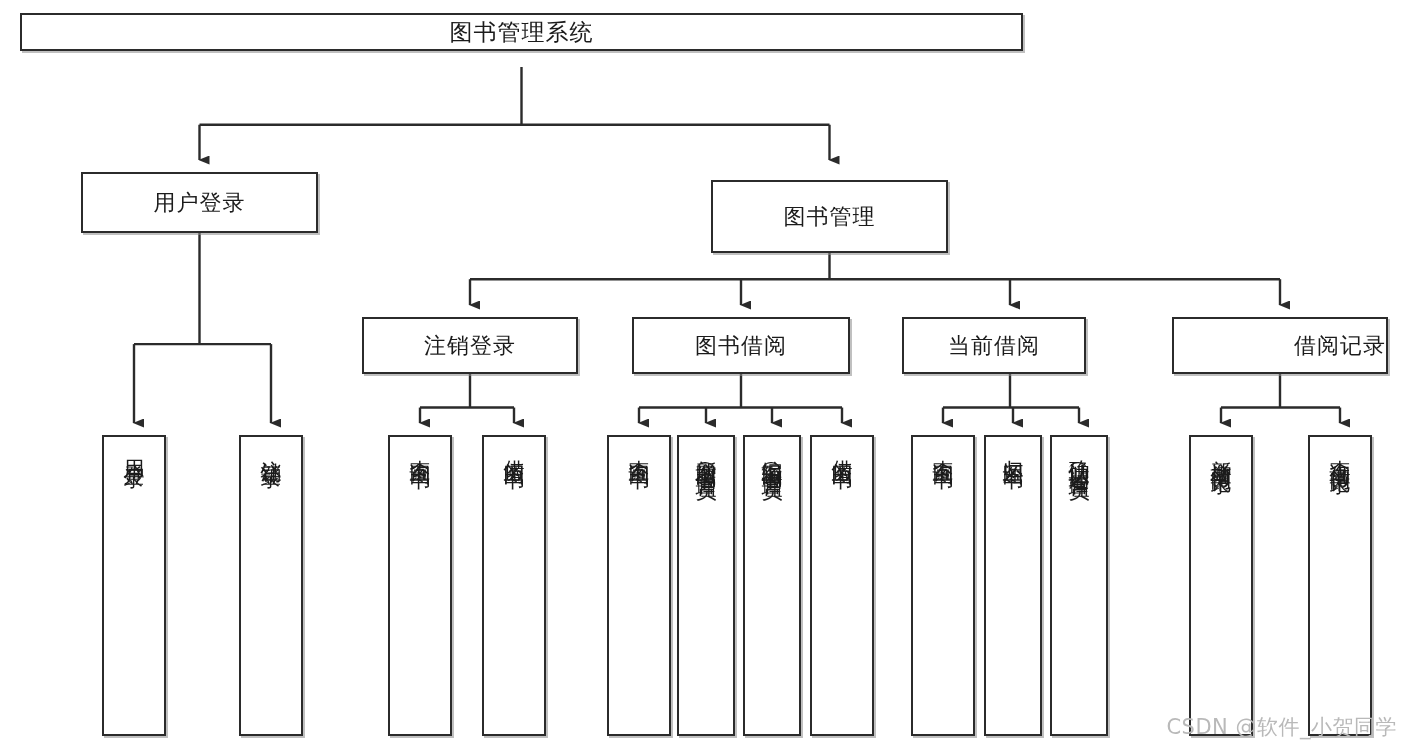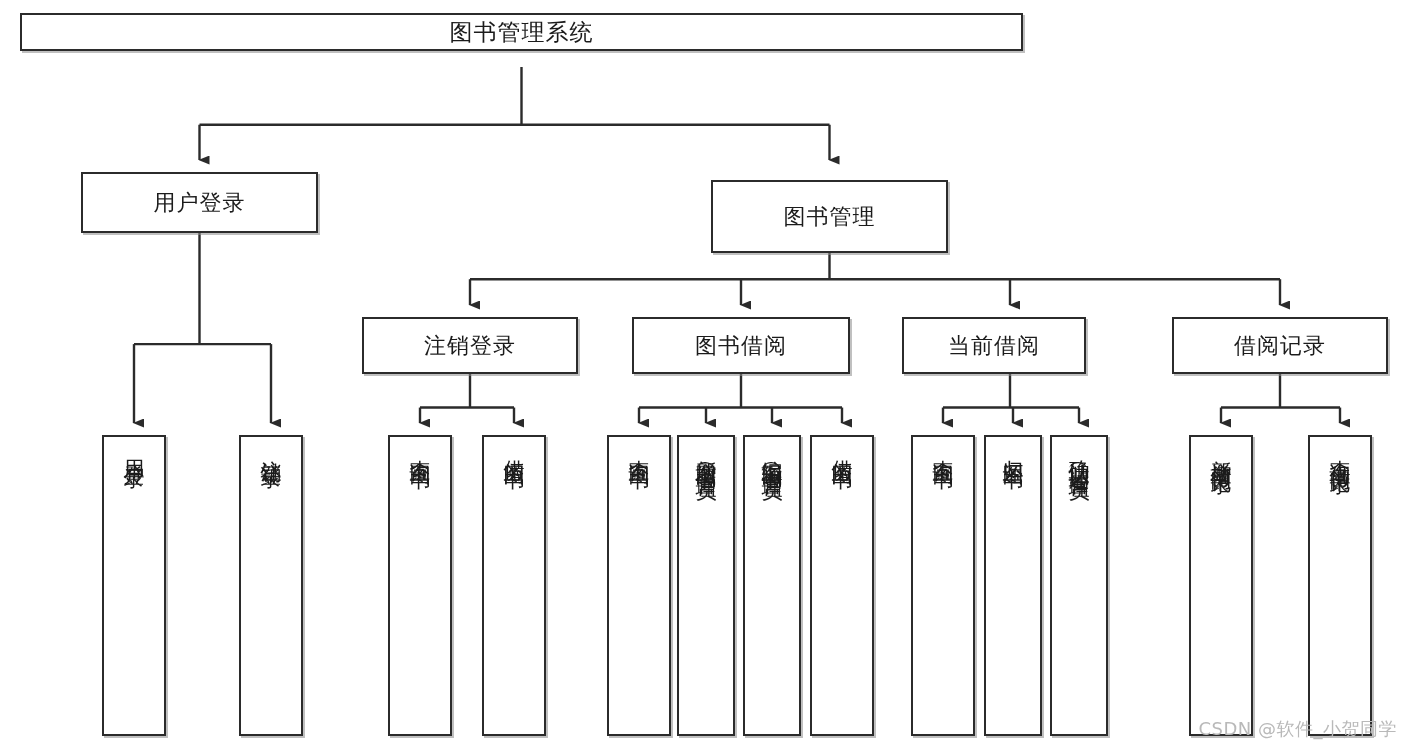--- a/index.html
+++ b/index.html
@@ -63,21 +63,21 @@
     line-height: 1.15;
     white-space: nowrap;
   }
   .node.root .node-label {
     font-size: 23px;
   }
   .watermark {
     position: absolute;
     right: 8px;
     bottom: 6px;
-    font-size: 18px;
+    font-size: 21px;
     color: #b9b9b9;
     font-family: "DejaVu Sans", "Liberation Sans", sans-serif;
     letter-spacing: 0.5px;
     z-index: 5;
     user-select: none;
   }
 </style>
 </head>
 <body>
 
@@ -129,21 +129,21 @@
       </div>
       <div class="node horizontal" style="left: 362px; top: 317px; width: 216px; height: 57px;">
         <span class="node-label">注销登录</span>
       </div>
       <div class="node horizontal" style="left: 632px; top: 317px; width: 218px; height: 57px;">
         <span class="node-label">图书借阅</span>
       </div>
       <div class="node horizontal" style="left: 902px; top: 317px; width: 184px; height: 57px;">
         <span class="node-label">当前借阅</span>
       </div>
-      <div class="node horizontal" style="left: 1172px; top: 317px; width: 216px; height: 57px;">
+      <div class="node horizontal" style="left: 1172px; top: 317px; width: 216px; height: 57px; justify-content: flex-end;">
         <span class="node-label">借阅记录</span>
       </div>
       <div class="node vertical" style="left: 102px; top: 435px; width: 64px; height: 301px;">
         <span class="node-label">用户登录</span>
       </div>
       <div class="node vertical" style="left: 239px; top: 435px; width: 64px; height: 301px;">
         <span class="node-label">注销登录</span>
       </div>
       <div class="node vertical" style="left: 388px; top: 435px; width: 64px; height: 301px;">
         <span class="node-label">查询图书</span>

